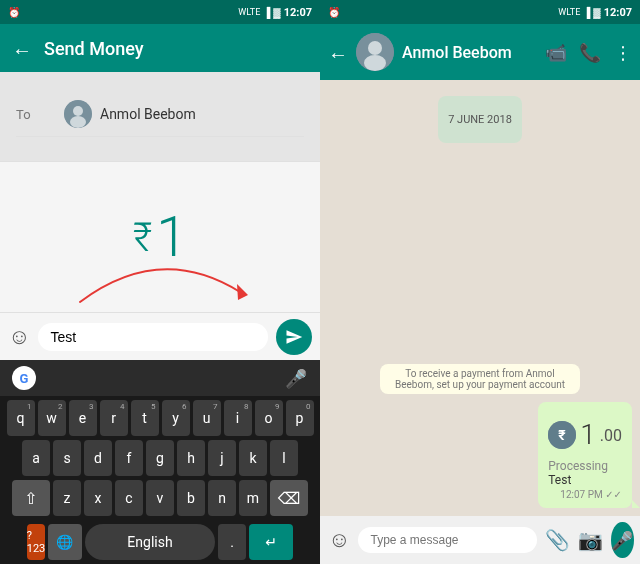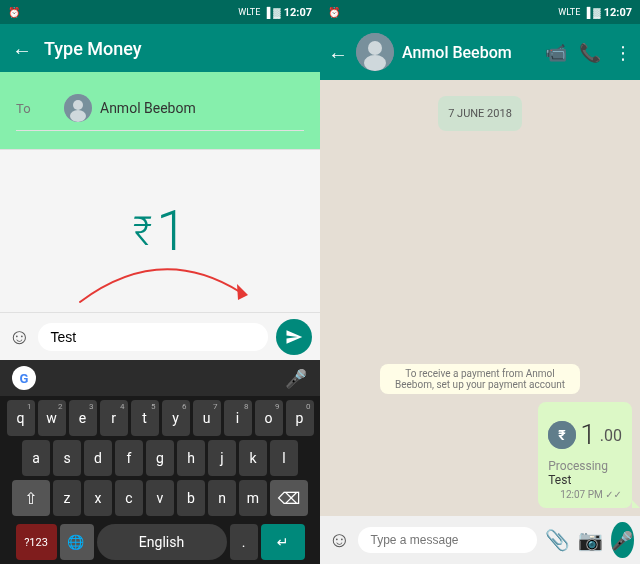--- a/index.html
+++ b/index.html
@@ -51,22 +51,22 @@
       font-weight: 500;
     }
     .back-arrow {
       color: #fff;
       font-size: 20px;
       cursor: pointer;
     }
 
     
     .send-money-form {
-      background: #86efac;
-      padding: 16px 16px;
+      background: #e5e5e5;
+      padding: 22px 16px;
       border-bottom: 1px solid #e0e0e0;
     }
     .form-row {
       display: flex;
       align-items: center;
       padding: 6px 0;
       font-size: 14px;
       color: #555;
     }
     .form-label {
@@ -237,22 +237,22 @@
     }
     .key.globe-key {
       background: #555;
       width: 34px;
     }
     .key.enter-key {
       background: #00897b;
       width: 44px;
     }
     .key.num-key {
-      background: #7f1d1d;
-      width: 41px;
+      background: #c2410c;
+      width: 18px;
       font-size: 11px;
     }
     .key.period-key {
       background: #3d3d3d;
       width: 28px;
     }
 
     
     .right-panel {
       width: 320px;
@@ -319,21 +319,21 @@
       position: absolute;
       top: 0; left: 0; right: 0; bottom: 0;
       background-color: #ddd5c8;
       opacity: 0.4;
     }
 
     .date-badge {
       align-self: center;
       background: #cfe2d0;
       border-radius: 8px;
-      padding: 11px 10px;
+      padding: 17px 10px;
       font-size: 11px;
       color: #555;
       margin: 8px auto;
       position: relative;
       z-index: 1;
     }
 
     .system-message {
       align-self: center;
       background: #fffde7;
@@ -472,21 +472,21 @@
     <div class="status-bar-right">
       <span style="font-size:9px">WLTE</span>
       <span>▐</span>
       <span>▓</span>
       <span style="font-weight:bold;font-size:11px">12:07</span>
     </div>
   </div>
 
   <div class="app-header">
     <span class="back-arrow">←</span>
-    <span class="app-header-title">Type Money</span>
+    <span class="app-header-title">Send Money</span>
   </div>
 
   <div class="send-money-form">
     <div class="form-row">
       <span class="form-label">To</span>
       <div class="form-value">
         <div class="avatar-small">
           <svg width="28" height="28" viewBox="0 0 28 28">
             <circle cx="14" cy="14" r="14" fill="#78909c"></circle>
             <circle cx="14" cy="11" r="5" fill="#cfd8dc"></circle>

